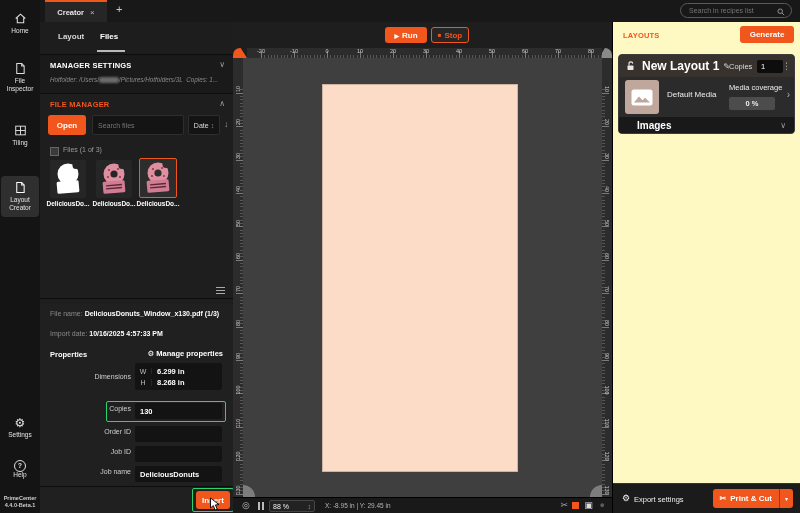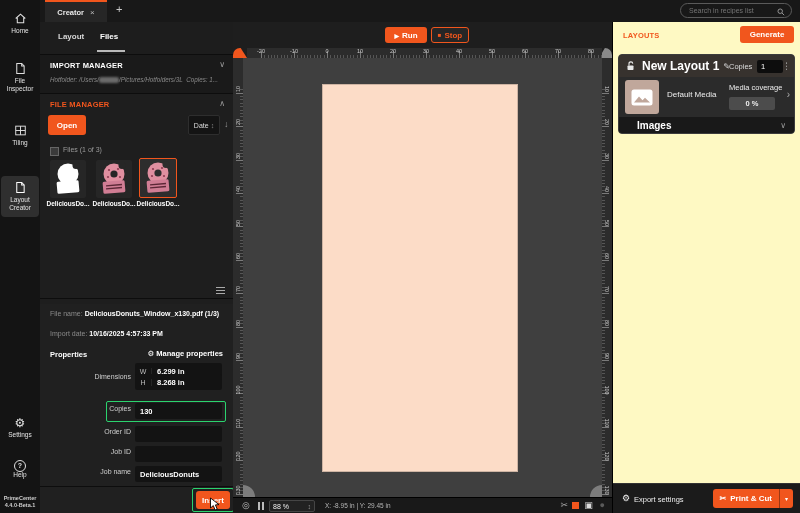--- a/index.html
+++ b/index.html
@@ -176,32 +176,33 @@
   </div>
 
   <div class="abs lpanel">
     <div class="lp-tabs">
       <span class="lp-tab" style="left:18px;">Layout</span>
       <span class="lp-tab" style="left:60px;color:#fff;">Files</span>
       <span class="lp-underline" style="left:57px;width:28px;"></span>
     </div>
 
     <div class="abs" style="left:0;top:33px;width:100%;height:38px;background:#1a1a1a;border-bottom:1px solid #0d0d0d;">
-      <span class="abs sect-title" style="left:10px;top:6px;color:#fff;">IMPORT MANAGER</span>
+      <span class="abs sect-title" style="left:10px;top:6px;color:#fff;">MANAGER SETTINGS</span>
       <span class="abs chev" style="right:8px;top:5px;">∨</span>
       <div class="abs hot-line" style="left:10px;top:21px;width:178px;">
         <span>Hotfolder: /Users/</span><span class="blurchip"></span><span>/Pictures/Hotfolders/3L</span>&nbsp;&nbsp;<span>Copies: 1...</span>
       </div>
     </div>
 
     <div class="abs" style="left:0;top:72px;width:100%;height:210px;background:#1e1e1e;">
       <span class="abs sect-title" style="left:10px;top:6px;color:#f1561d;">FILE MANAGER</span>
       <span class="abs chev" style="right:8px;top:5px;">∧</span>
 
       <button class="abs btn-orange" style="left:8px;top:21px;width:38px;height:20px;font-size:8px;">Open</button>
+      <input class="abs inp-dark" style="left: 52px; top: 21px; width: 92px; height: 20px; padding: 0px 5px;" placeholder="Search files">
       <div class="abs inp-dark" style="left:148px;top:21px;width:32px;height:20px;display:flex;align-items:center;justify-content:center;gap:2px;">
         <span>Date</span>
           <span style="color:#888;">↕</span>
       </div>
       <span class="abs" style="left:184px;top:25px;color:#999;font-size:9px;">↓</span>
 
       <span class="files-chk" style="left:10px;top:53px;"></span>
       <span class="abs" style="left:23px;top:52px;font-size:7px;color:#9a9a9a;">Files (1 of 3)</span>
 
       <div class="tile-col" style="left:6px;top:66px;">

